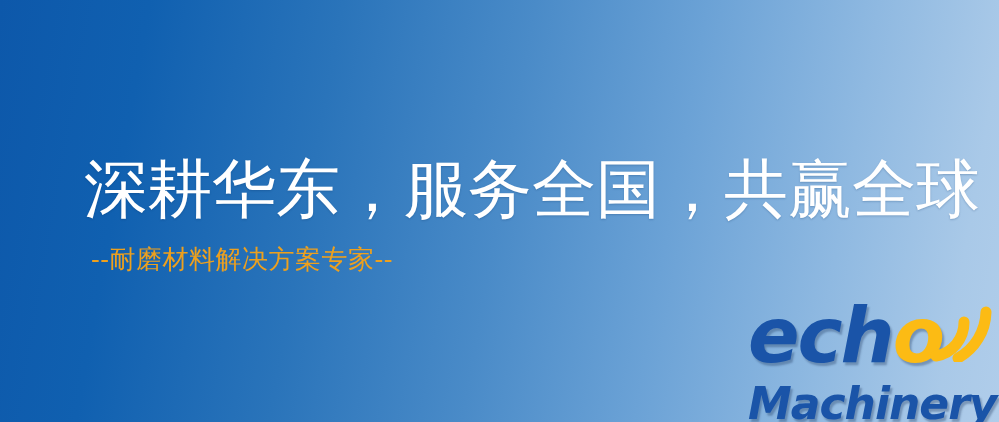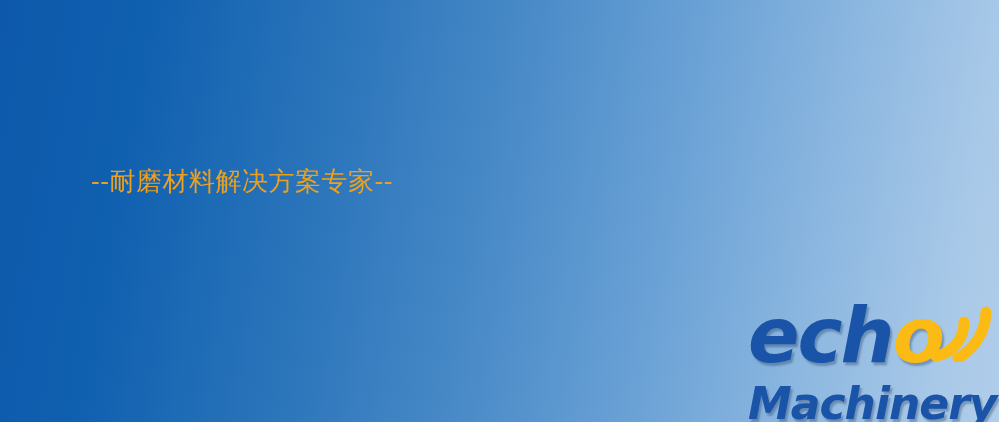--- a/index.html
+++ b/index.html
@@ -115,20 +115,21 @@
     vertical-align: 14px;
     letter-spacing: 0;
   }
 </style>
 </head>
 <body>
 
 <div id="banner">
 
   <div id="text-block">
+    <div id="headline">深耕华东，服务全国，共赢全球</div>
     <div id="subtitle">--耐磨材料解决方案专家--</div>
   </div>
 
   <div id="logo">
 
     <div id="logo-mark">
       <div class="logo-word"><span>ech</span><span class="gold-o">o</span></div>
 
       <svg id="echo-arcs" viewBox="0 0 74 62">
         <g fill="none" stroke="#fcbb14" stroke-linecap="round">

